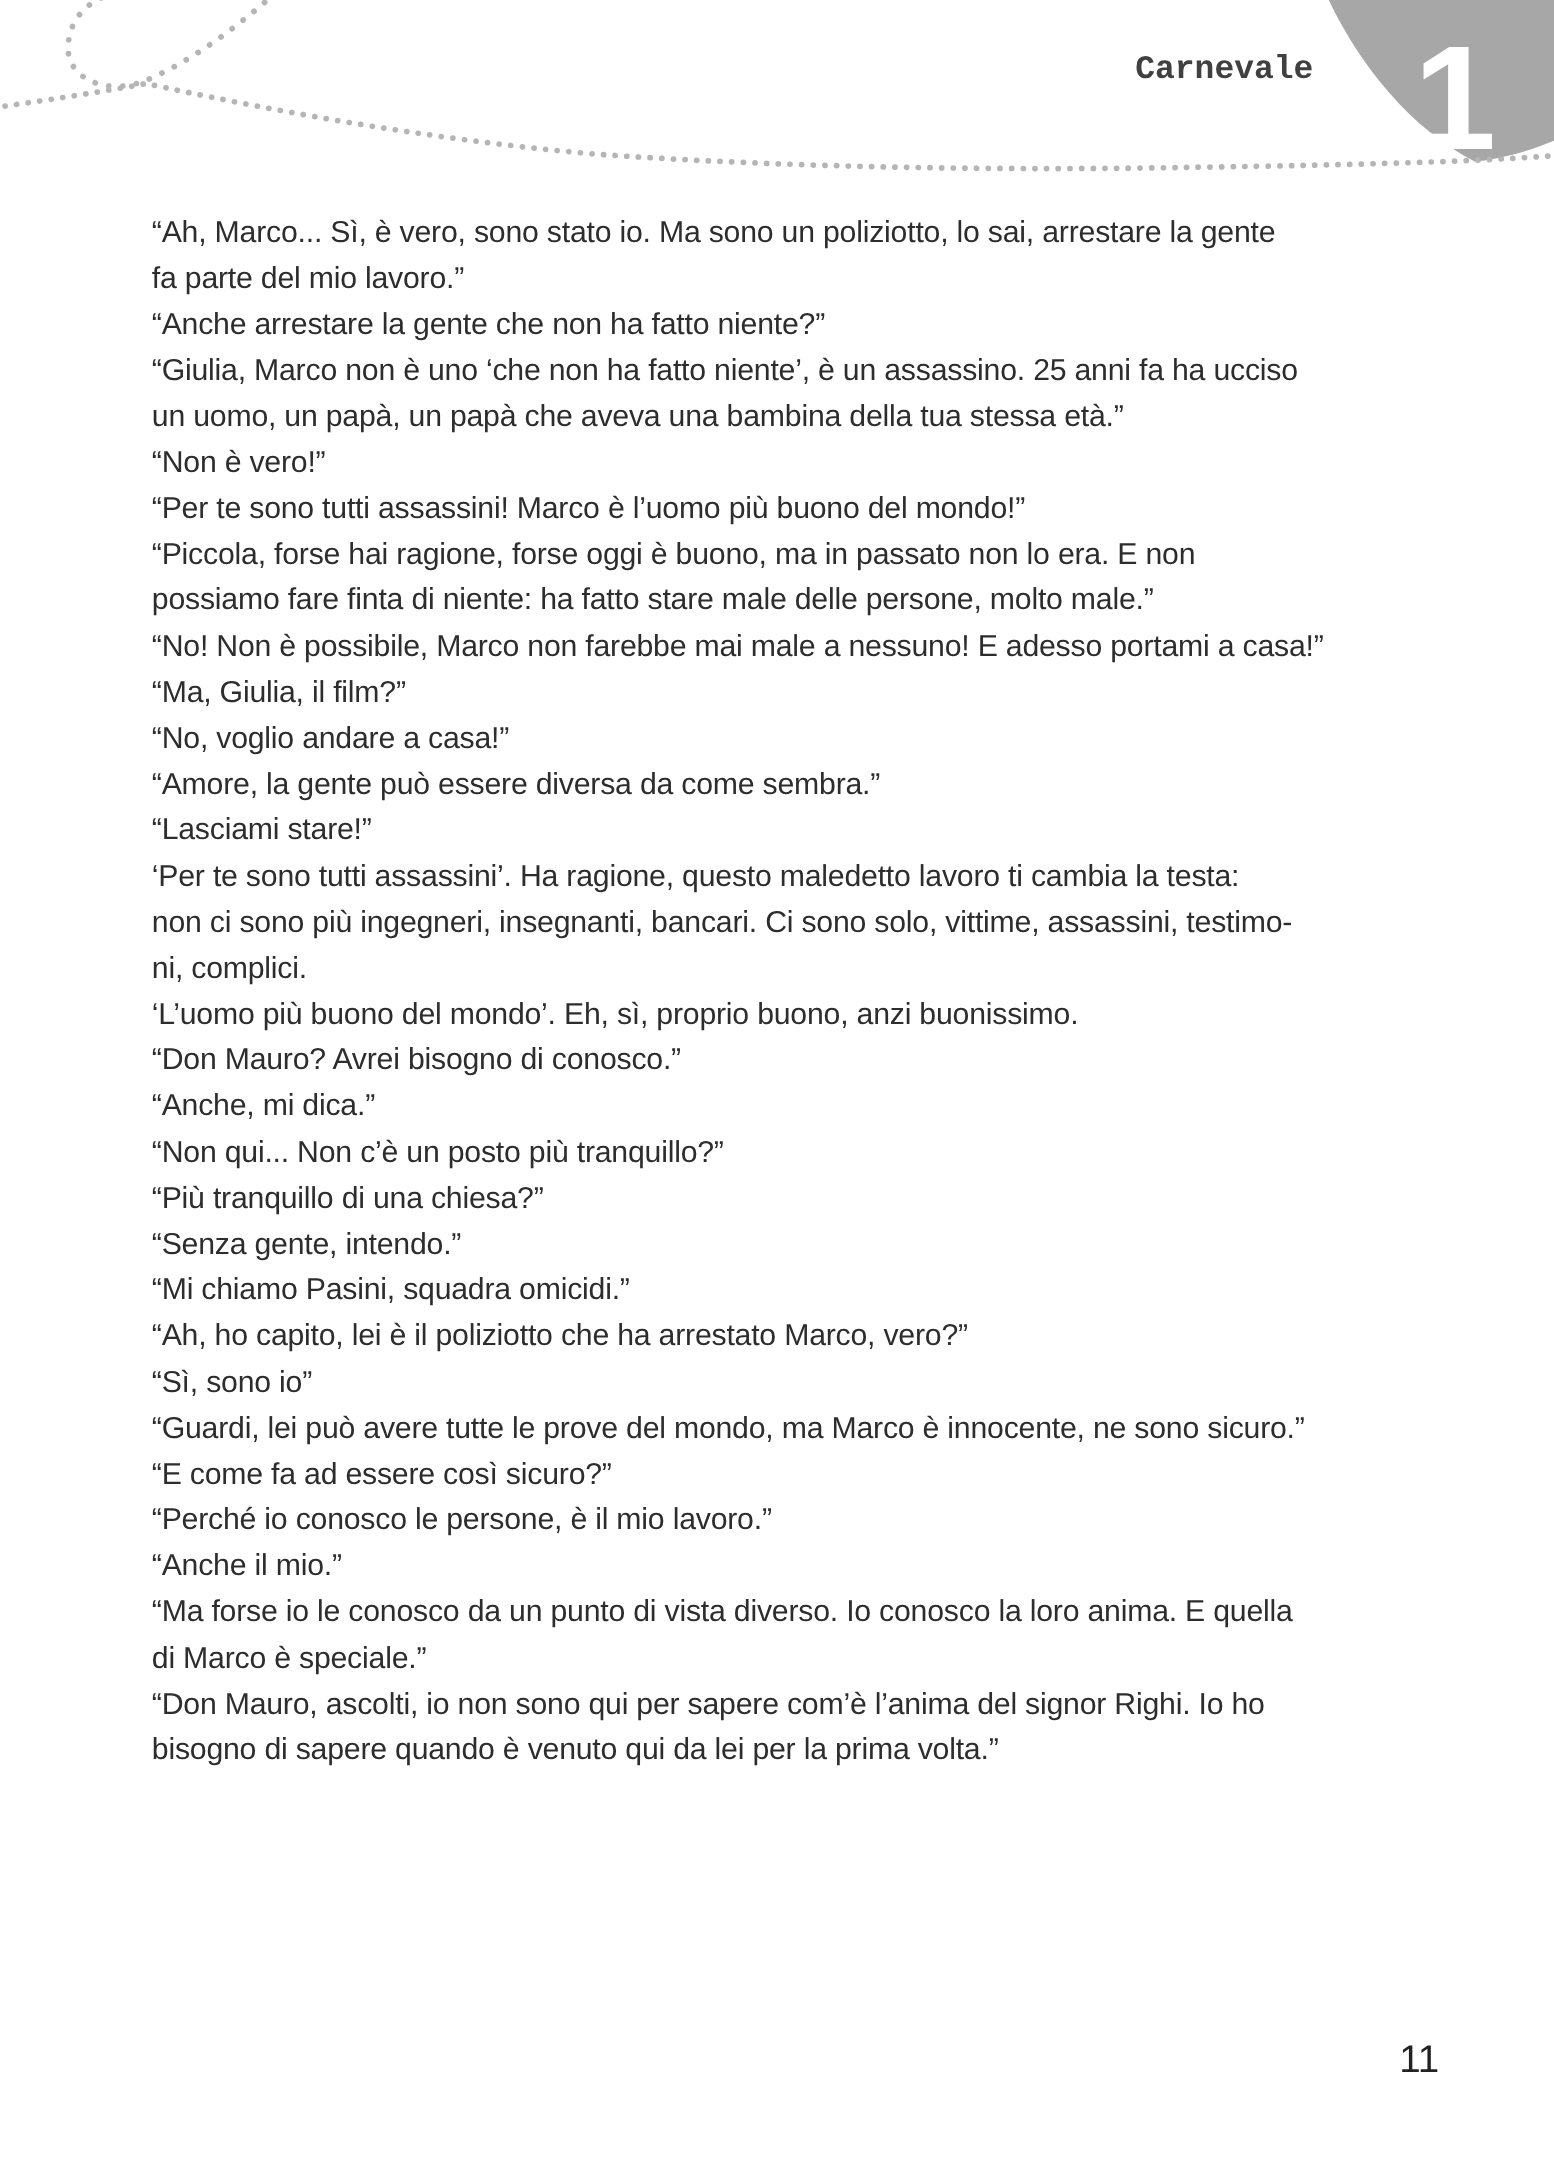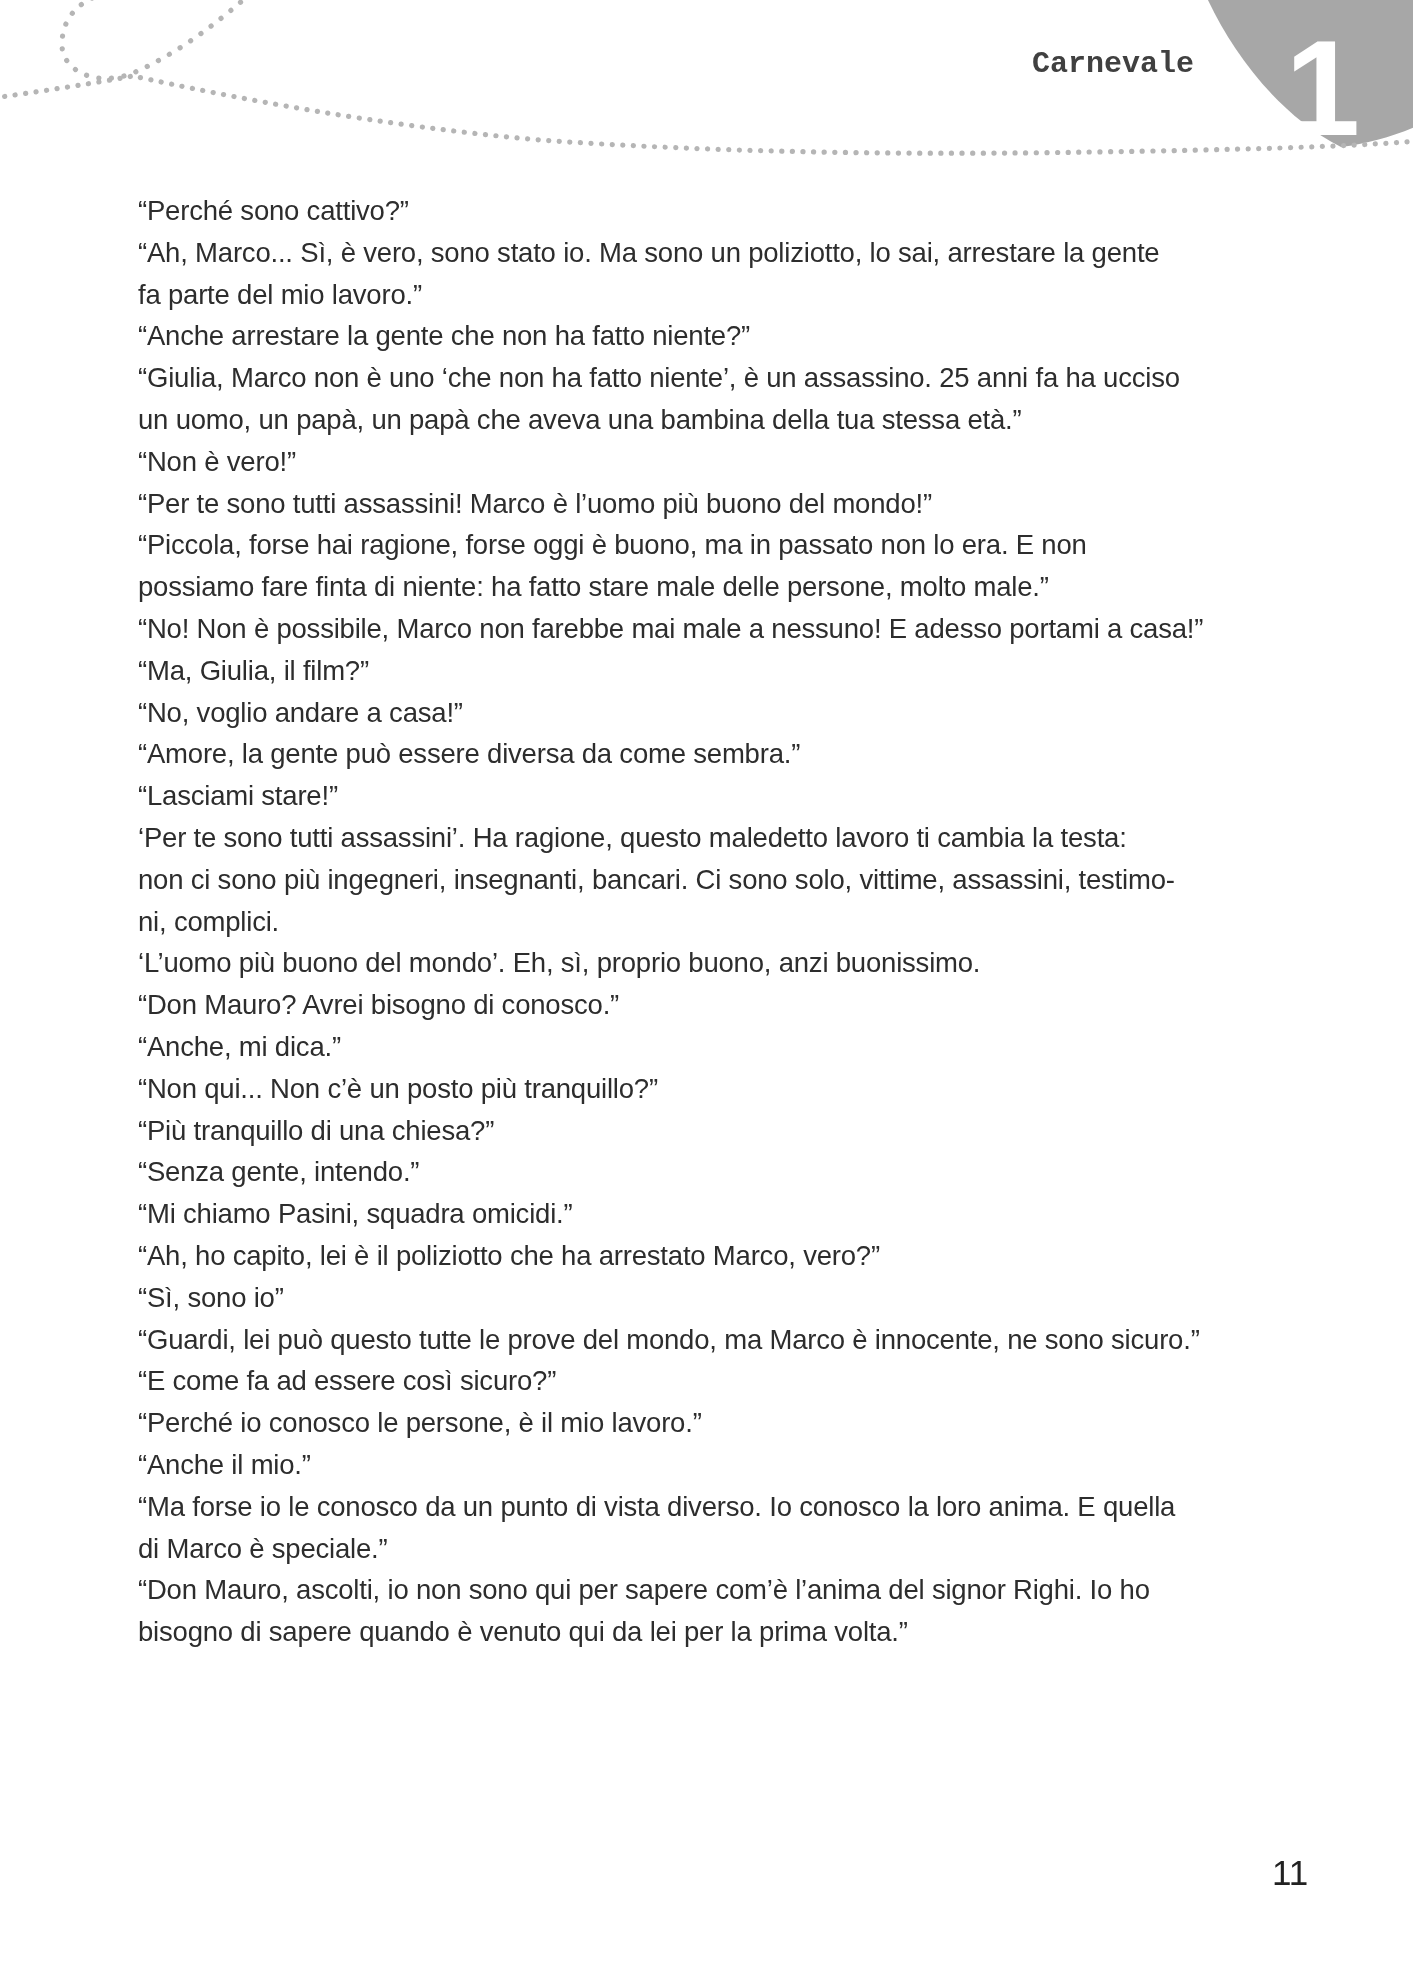--- a/index.html
+++ b/index.html
@@ -58,21 +58,20 @@
     <path d="M1207,-2 L1415,-2 L1415,127 C1392,137 1366,144 1341,147 C1282,117 1235,58 1207,-2 Z" fill="#a7a7a7"></path>
     <path d="M250,-6 C215,25 175,55 133,73 C95,88 60,70 62,42 C63,18 78,2 102,-6" fill="none" stroke="#b5b5b5" stroke-width="5.2" stroke-linecap="round" stroke-dasharray="0.1 12.5"></path>
     <path d="M-6,98 C50,90 95,83 133,76 C230,97 380,126 540,140 C720,153 920,155 1090,152 C1230,150 1345,147 1419,141" fill="none" stroke="#b5b5b5" stroke-width="5.2" stroke-linecap="round" stroke-dasharray="0.1 10.5"></path>
   </svg>
 
   <div class="chapter-title">Carnevale</div>
 
   <div class="chapter-number">1</div>
 
   <div class="body-text">
-      <div class="line">“Perché sono cattivo?”</div>
       <div class="line">“Ah, Marco... Sì, è vero, sono stato io. Ma sono un poliziotto, lo sai, arrestare la gente</div>
       <div class="line">fa parte del mio lavoro.”</div>
       <div class="line">“Anche arrestare la gente che non ha fatto niente?”</div>
       <div class="line">“Giulia, Marco non è uno ‘che non ha fatto niente’, è un assassino. 25 anni fa ha ucciso</div>
       <div class="line">un uomo, un papà, un papà che aveva una bambina della tua stessa età.”</div>
       <div class="line">“Non è vero!”</div>
       <div class="line">“Per te sono tutti assassini! Marco è l’uomo più buono del mondo!”</div>
       <div class="line">“Piccola, forse hai ragione, forse oggi è buono, ma in passato non lo era. E non</div>
       <div class="line">possiamo fare finta di niente: ha fatto stare male delle persone, molto male.”</div>
       <div class="line">“No! Non è possibile, Marco non farebbe mai male a nessuno! E adesso portami a casa!”</div>
@@ -85,21 +84,21 @@
       <div class="line">ni, complici.</div>
       <div class="line">‘L’uomo più buono del mondo’. Eh, sì, proprio buono, anzi buonissimo.</div>
       <div class="line">“Don Mauro? Avrei bisogno di conosco.”</div>
       <div class="line">“Anche, mi dica.”</div>
       <div class="line">“Non qui... Non c’è un posto più tranquillo?”</div>
       <div class="line">“Più tranquillo di una chiesa?”</div>
       <div class="line">“Senza gente, intendo.”</div>
       <div class="line">“Mi chiamo Pasini, squadra omicidi.”</div>
       <div class="line">“Ah, ho capito, lei è il poliziotto che ha arrestato Marco, vero?”</div>
       <div class="line">“Sì, sono io”</div>
-      <div class="line">“Guardi, lei può questo tutte le prove del mondo, ma Marco è innocente, ne sono sicuro.”</div>
+      <div class="line">“Guardi, lei può avere tutte le prove del mondo, ma Marco è innocente, ne sono sicuro.”</div>
       <div class="line">“E come fa ad essere così sicuro?”</div>
       <div class="line">“Perché io conosco le persone, è il mio lavoro.”</div>
       <div class="line">“Anche il mio.”</div>
       <div class="line">“Ma forse io le conosco da un punto di vista diverso. Io conosco la loro anima. E quella</div>
       <div class="line">di Marco è speciale.”</div>
       <div class="line">“Don Mauro, ascolti, io non sono qui per sapere com’è l’anima del signor Righi. Io ho</div>
       <div class="line">bisogno di sapere quando è venuto qui da lei per la prima volta.”</div>
     </div>
 
   <div class="page-number">11</div>

